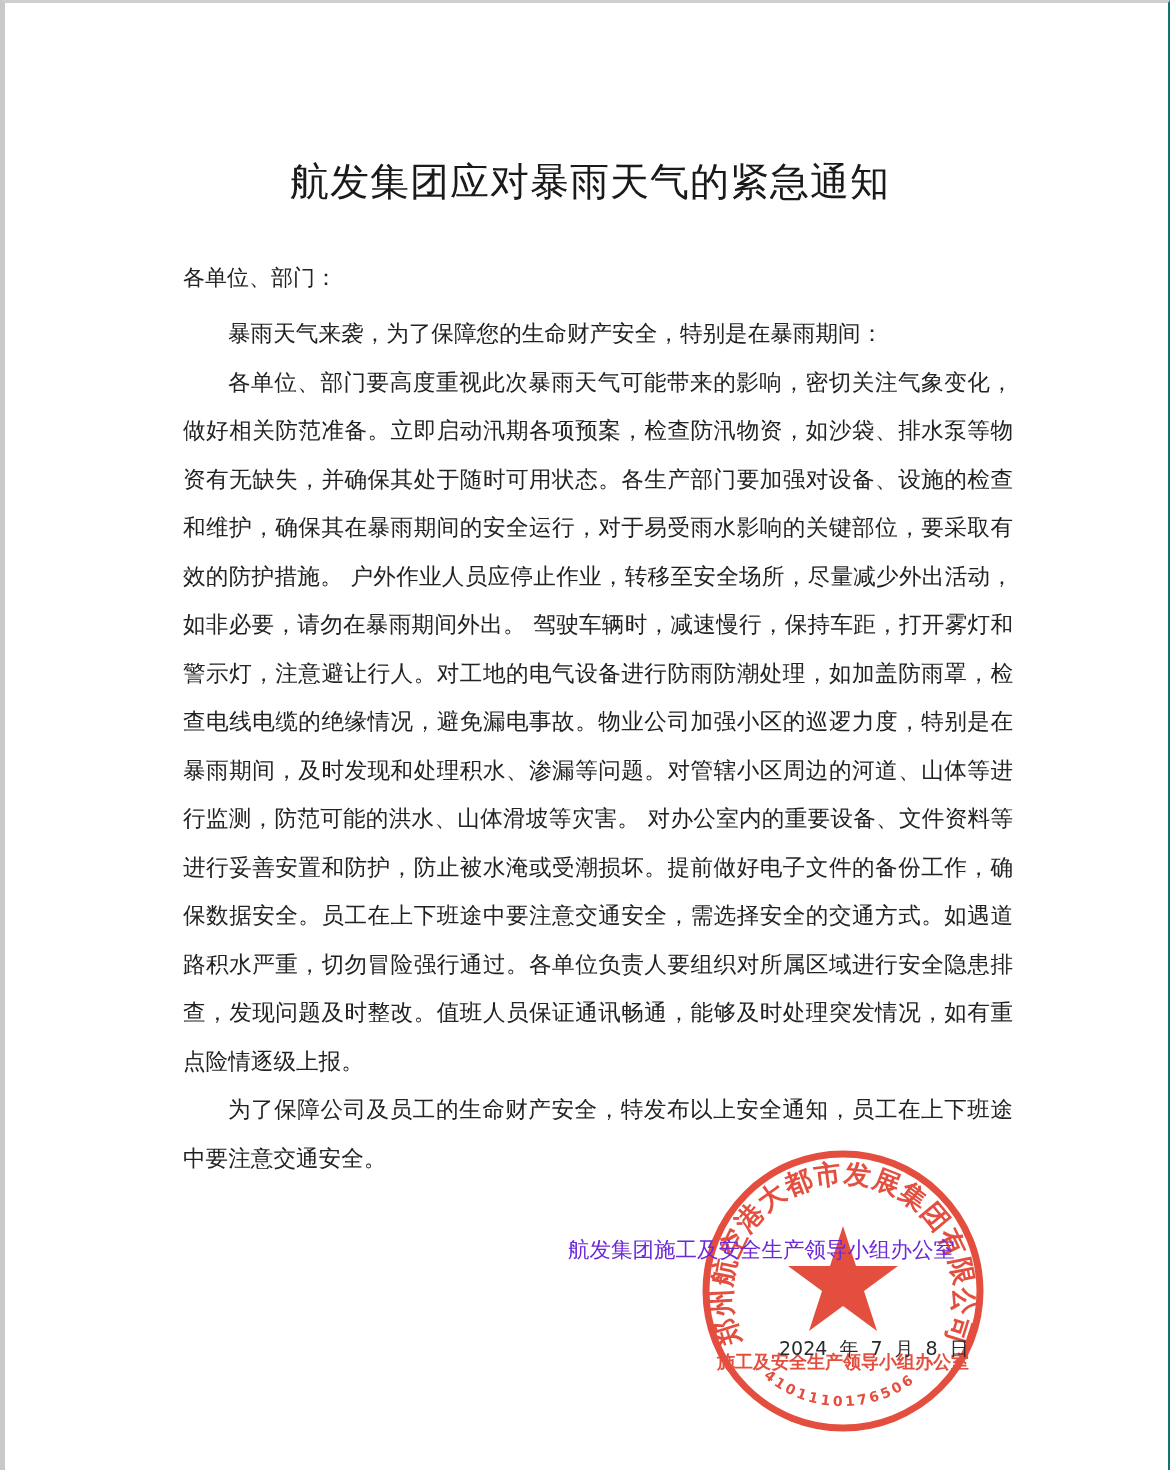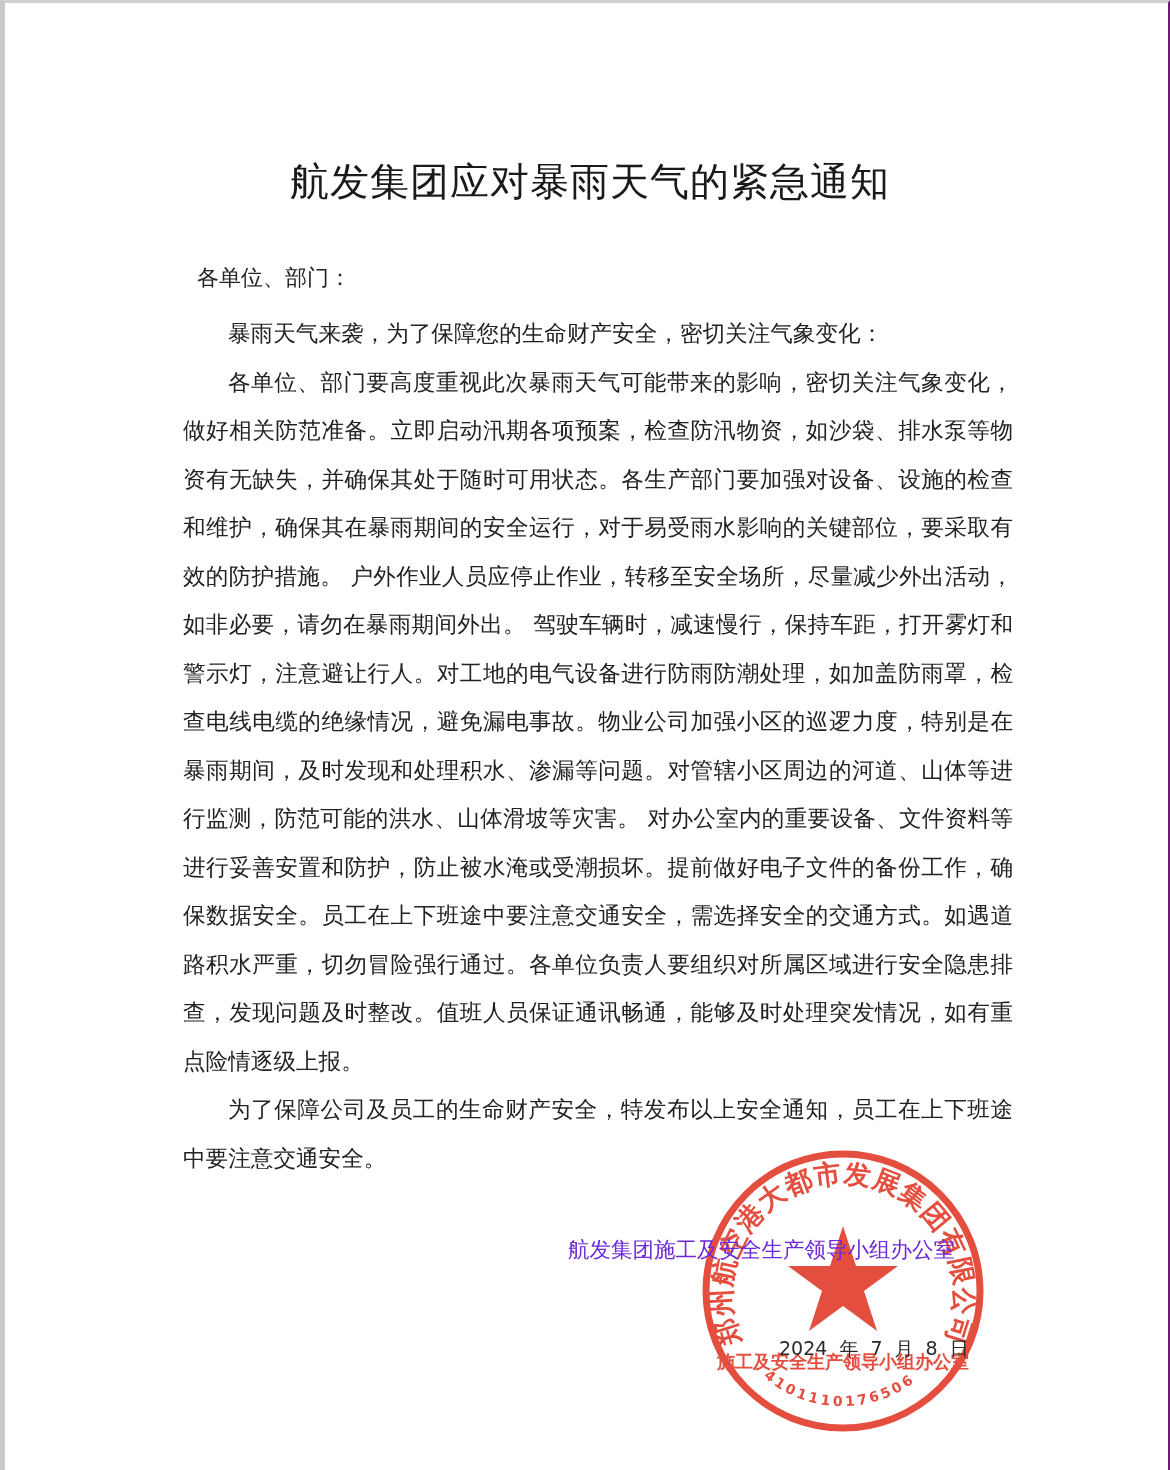--- a/index.html
+++ b/index.html
@@ -12,35 +12,35 @@
     color: #1e1e1e;
   }
   .page {
     position: absolute;
     left: 0; top: 0;
     width: 1170px; height: 1470px;
     background: #ffffff;
     box-sizing: border-box;
     border-top: 3px solid #cfcfcf;
     border-left: 5px solid #c9c9c9;
-    border-right: 2px solid #701a75;
+    border-right: 2px solid #0f766e;
   }
   .title {
     position: absolute;
     left: 0; width: 1170px;
     top: 152px;
     text-align: center;
     font-family: "DejaVu Sans", "Liberation Sans", sans-serif;
     font-size: 39px;
     letter-spacing: 1px;
     color: #1a1a1a;
   }
   .salutation {
     position: absolute;
-    left: 192px; top: 260px;
+    left: 178px; top: 260px;
     font-size: 22px;
     color: #222;
   }
   .body-text {
     position: absolute;
     left: 178px; top: 306px;
     width: 830px;
     font-size: 22.6px;
     line-height: 48.5px;
     color: #222;
@@ -79,21 +79,21 @@
 </head>
 <body>
 
 <div class="page">
 
   <div class="title">航发集团应对暴雨天气的紧急通知</div>
 
   <div class="salutation">各单位、部门：</div>
 
   <div class="body-text">
-    <p class="para">暴雨天气来袭，为了保障您的生命财产安全，密切关注气象变化：</p>
+    <p class="para">暴雨天气来袭，为了保障您的生命财产安全，特别是在暴雨期间：</p>
     <p class="para">各单位、部门要高度重视此次暴雨天气可能带来的影响，密切关注气象变化，做好相关防范准备。立即启动汛期各项预案，检查防汛物资，如沙袋、排水泵等物资有无缺失，并确保其处于随时可用状态。各生产部门要加强对设备、设施的检查和维护，确保其在暴雨期间的安全运行，对于易受雨水影响的关键部位，要采取有效的防护措施。 户外作业人员应停止作业，转移至安全场所，尽量减少外出活动，如非必要，请勿在暴雨期间外出。 驾驶车辆时，减速慢行，保持车距，打开雾灯和警示灯，注意避让行人。对工地的电气设备进行防雨防潮处理，如加盖防雨罩，检查电线电缆的绝缘情况，避免漏电事故。物业公司加强小区的巡逻力度，特别是在暴雨期间，及时发现和处理积水、渗漏等问题。对管辖小区周边的河道、山体等进行监测，防范可能的洪水、山体滑坡等灾害。 对办公室内的重要设备、文件资料等进行妥善安置和防护，防止被水淹或受潮损坏。提前做好电子文件的备份工作，确保数据安全。员工在上下班途中要注意交通安全，需选择安全的交通方式。如遇道路积水严重，切勿冒险强行通过。各单位负责人要组织对所属区域进行安全隐患排查，发现问题及时整改。值班人员保证通讯畅通，能够及时处理突发情况，如有重点险情逐级上报。</p>
     <p class="para">为了保障公司及员工的生命财产安全，特发布以上安全通知，员工在上下班途中要注意交通安全。</p>
   </div>
 
   <div class="signature">航发集团施工及安全生产领导小组办公室</div>
   <div class="date">2024 年 7 月 8 日</div>
 
   <svg class="seal" viewBox="0 0 290 290" xmlns="http://www.w3.org/2000/svg">
     <defs>
       <path id="outerArc" d="M 48 205 A 112 112 0 1 1 242 205"></path>

